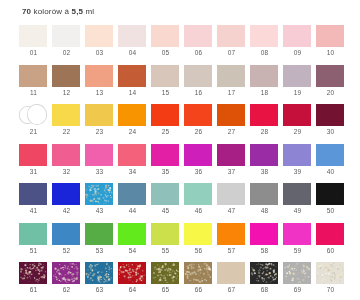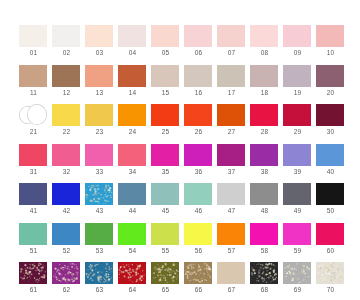--- a/index.html
+++ b/index.html
@@ -107,20 +107,23 @@
     font-size: 6.5px;
     color: #5c5c5c;
     letter-spacing: 0.2px;
   }
 </style>
 </head>
 <body>
 
 <div id="page">
 
+  <div class="header">
+    <span class="b">70</span><span class="n"> kolorów á </span><span class="b">5,5</span><span class="n"> ml</span>
+  </div>
 
   <div class="grid" id="swatch-grid">
       <div class="cell">
         <div class="blob" style="background: rgb(244, 239, 233);">
           <div class="lobe-a" style="background: rgb(244, 239, 233);"></div>
           <div class="lobe-b" style="background: rgb(244, 239, 233);"></div>
         </div>
         <div class="num">01</div>
       </div>
       <div class="cell">

